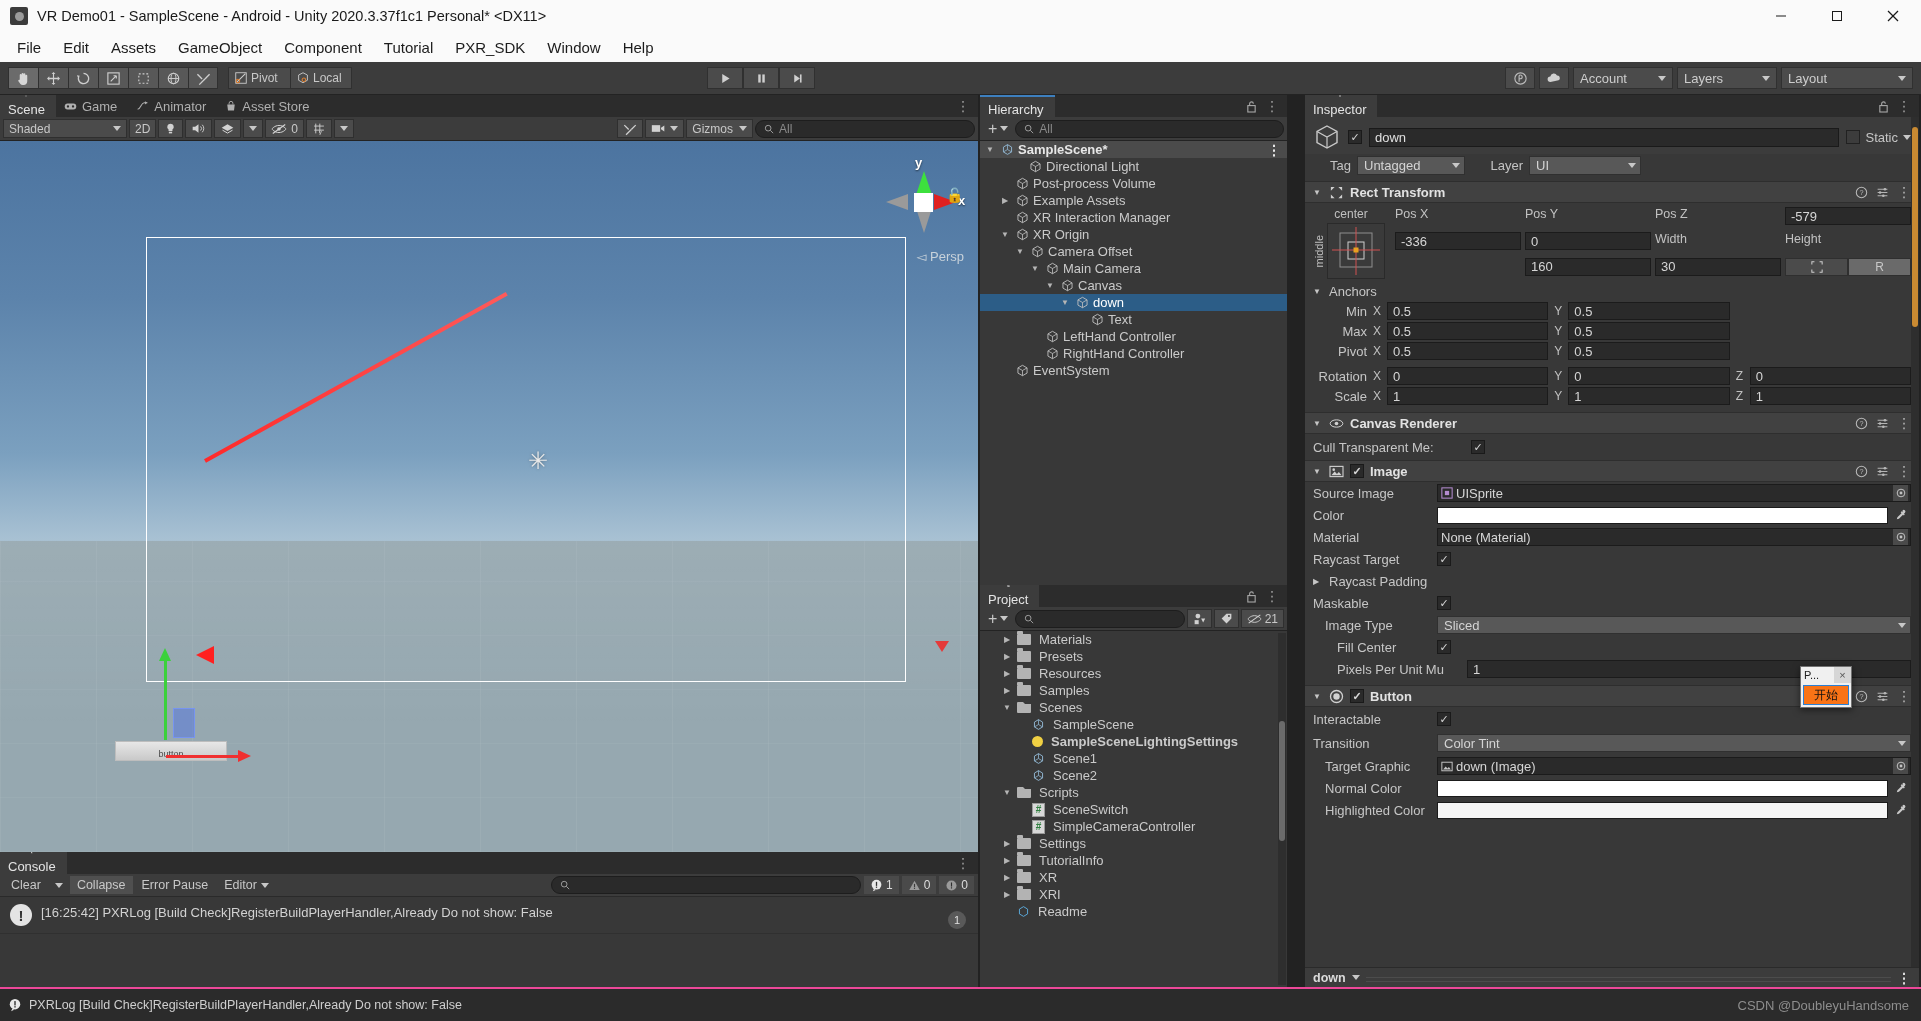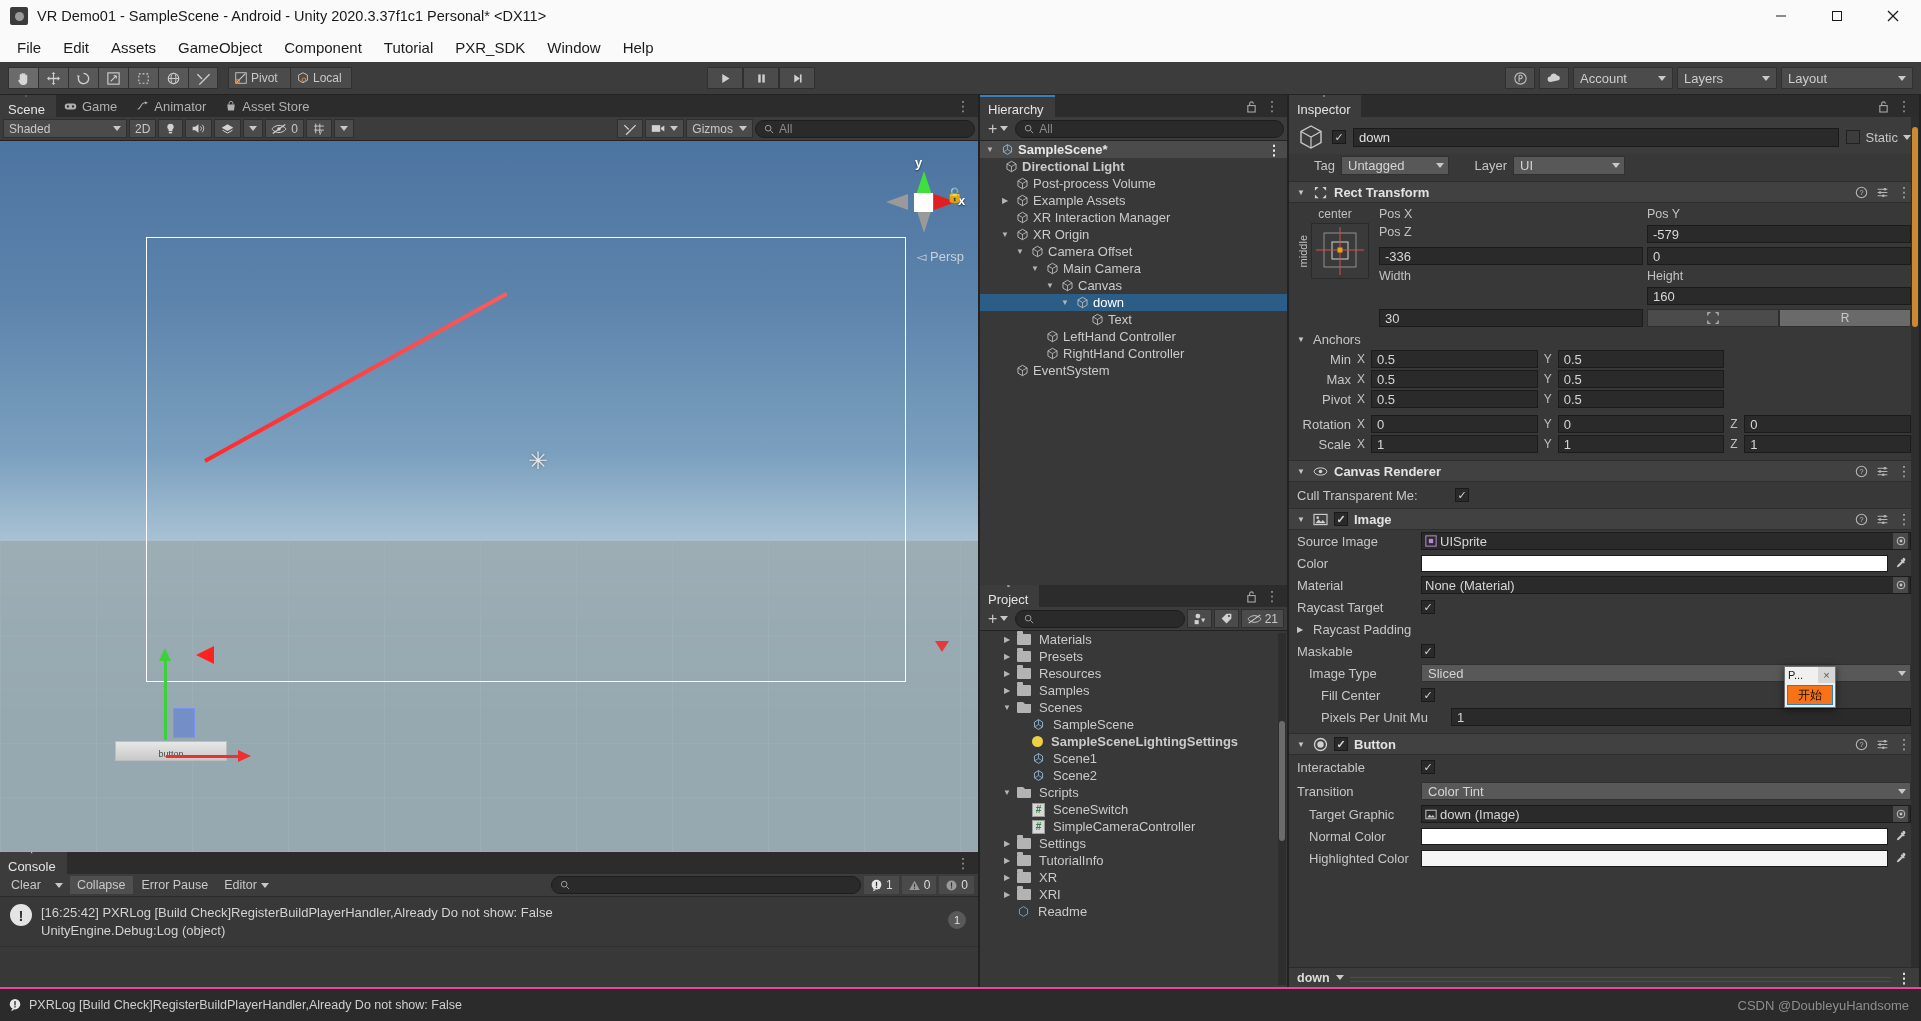--- a/index.html
+++ b/index.html
@@ -69,21 +69,21 @@
     display: flex; align-items: center; padding: 0 6px; gap: 8px;
     font-size: 13px; color: #cdcdcd;
   }
   .drop-btn.wide { min-width: 100px; justify-content: space-between; }
   .caret { width: 0; height: 0; border-left: 4px solid transparent; border-right: 4px solid transparent; border-top: 5px solid #c8c8c8; }
 
   
   .body { flex: 1; display: flex; min-height: 0; background: #222; gap: 2px; padding: 0 2px 0 0; }
   .col-left { display: flex; flex-direction: column; width: 978px; min-width: 0; }
   .col-mid { display: flex; flex-direction: column; width: 307px; min-width: 0; }
-  .col-right { display: flex; flex-direction: column; width: 632px; min-width: 0; flex: 1; }
+  .col-right { display: flex; flex-direction: column; width: 632px; min-width: 0; flex: 1; margin-left: 16px; }
 
   
   .panel { background: #383838; display: flex; flex-direction: column; min-height: 0; }
   .tabrow {
     height: 22px; background: #2c2c2c; display: flex; align-items: stretch; flex: 0 0 22px;
     position: relative;
   }
   .tab {
     display: flex; align-items: center; gap: 5px; padding: 0 11px 0 8px;
     font-size: 13px; color: #b0b0b0; background: #2c2c2c; white-space: nowrap;
@@ -254,21 +254,21 @@
     height: 18px; background: #2a2a2a; border: 1px solid #1b1b1b; display: flex; align-items: center;
     gap: 3px; padding: 0 2px 0 3px; font-size: 13px; color: #d6d6d6; flex: 1; min-width: 0;
   }
   .objfield .circ { margin-left: auto; width: 15px; height: 16px; background: #4a4a4a; display: flex; align-items: center; justify-content: center; }
   .colorfield { height: 17px; background: #ffffff; border: 1px solid #1b1b1b; flex: 1; }
   .eyedrop { width: 17px; text-align: center; color: #c8c8c8; font-size: 13px; }
   .rect-anchor-box {
     width: 58px; height: 56px; flex: 0 0 58px; background: #3a3a3a; border: 1px solid #2a2a2a;
     position: relative; margin-right: 4px;
   }
-  .transform-grid { display: grid; grid-template-columns: 1fr 1fr; gap: 4px; flex: 1; }
+  .transform-grid { display: grid; grid-template-columns: 1fr 1fr 1fr 1fr; gap: 4px; flex: 1; }
   .tg-lab { font-size: 12.5px; color: #c2c2c2; }
 
   
   .mini-dialog {
     position: absolute; width: 52px; border: 1px solid #707070; background: #f0f0f0;
     box-shadow: 0 2px 7px rgba(0,0,0,.5); z-index: 40;
   }
   .mini-dialog .md-bar { display: flex; align-items: center; height: 16px; background: #f0f0f0; font-size: 11px; color: #222; }
   .mini-dialog .md-title { padding-left: 3px; }
   .mini-dialog .md-x { margin-left: auto; width: 17px; height: 16px; background: #d6d6d6; color: #555; display: flex; align-items: center; justify-content: center; font-size: 11px; }
@@ -678,21 +678,20 @@
                 </svg>
               <span>0</span>
             </div>
           </div>
         </div>
         <div style="flex:1; overflow:hidden; position:relative;">
           <div class="logrow">
             <div class="log-ico">!</div>
             <div class="log-txt">
               <div>[16:25:42] PXRLog [Build Check]RegisterBuildPlayerHandler,Already Do not show: False</div>
-              <div>UnityEngine.Debug:Log (object)</div>
             </div>
             <div class="log-count">1</div>
           </div>
         </div>
       </div>
     </div>
 
     <div class="col-mid">
 
       <div class="panel" style="height:490px; flex:0 0 490px;">
@@ -736,21 +735,21 @@
               <span class="arrow">▼</span>
               <span class="gico">
                 <svg width="13" height="13" viewBox="0 0 16 16">
                   <path d="M8 2l5 3v6l-5 3-5-3V5z" fill="none" stroke="#8fb4cf" stroke-width="1.2"></path>
                   <path d="M8 2v6l5 3M8 8L3 11" fill="none" stroke="#8fb4cf" stroke-width="1"></path>
                 </svg>
               </span>
               <span>SampleScene*</span>
               <span class="kebab" style="margin-left: auto;">⋮</span>
             </div>
-            <div class="hrow" style="padding-left: 8px; font-weight: bold;">
+            <div class="hrow" style="padding-left: 32px;">
               <span class="arrow"></span>
               <span class="gico">
                 <svg width="13" height="13" viewBox="0 0 16 16">
                   <path d="M8 1.6l5.6 3.2v6.4L8 14.4 2.4 11.2V4.8z" fill="none" stroke="#c0c0c0" stroke-width="1.1"></path>
                   <path d="M2.4 4.8L8 8l5.6-3.2M8 8v6.4" fill="none" stroke="#c0c0c0" stroke-width="1"></path>
                 </svg>
               </span>
               <span>Directional Light</span>
             </div>
             <div class="hrow" style="padding-left: 19px;">

